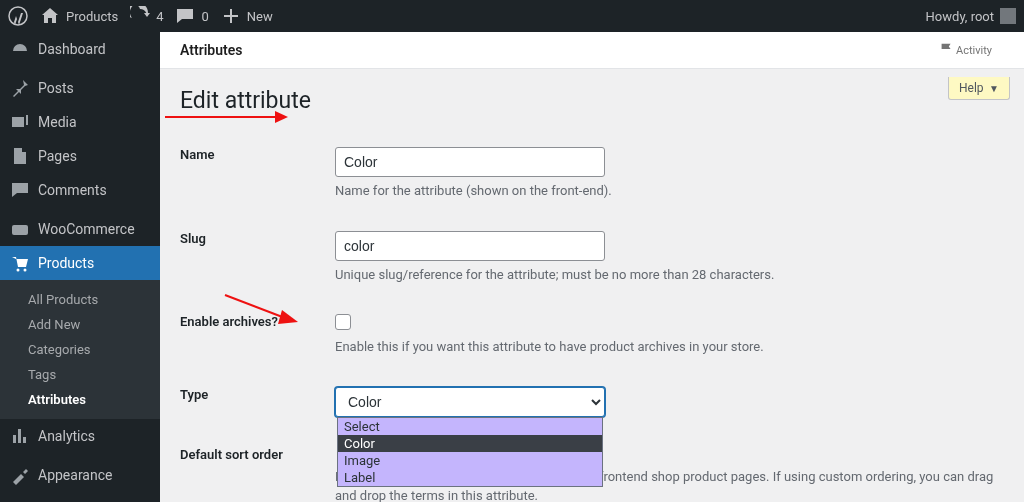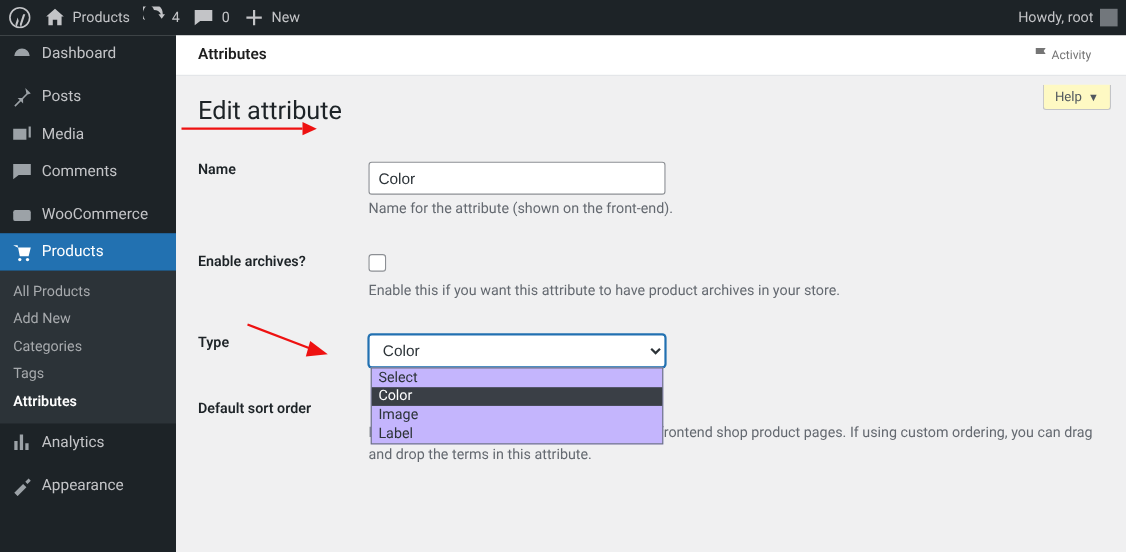--- a/index.html
+++ b/index.html
@@ -12,21 +12,21 @@
   .adminbar .small { font-size:13px; }
   .avatar { width:16px; height:16px; background:#72777c; display:inline-block; }
   
   .sidebar { position:absolute; top:32px; left:0; bottom:0; width:160px; background:#1d2327; color:#c3c4c7; }
   .sidebar .menu-item { display:flex; align-items:center; gap:8px; padding:7px 0 7px 10px; font-size:14px; cursor:pointer; color:#c3c4c7; position:relative;}
   .sidebar .menu-item svg { width:20px; height:20px; fill:#9ca2a7; flex-shrink:0; }
   .sidebar .sep { height:5px; display:block; }
   .sidebar .menu-item.current { background:#2271b1; color:#fff; }
   .sidebar .menu-item.current svg { fill:#fff; }
   .sidebar .menu-item.current::after { content:""; position:absolute; right:-8px; top:50%; margin-top:-8px; border:8px solid transparent; border-right-color:#f0f0f1; }
-  .submenu { background:#2c3338; padding:7px 0; }
+  .submenu { background:#2c3338; padding:7px 16px; }
   .submenu .sub-item { padding:5px 12px; font-size:13px; color:#a7aaad; cursor:pointer; }
   .submenu .sub-item.current { color:#fff; font-weight:600; }
   
   .main { position:absolute; top:32px; left:160px; right:0; bottom:0; background:#f0f0f1; overflow:hidden; }
   .header-strip { background:#fff; border-bottom:1px solid #e2e4e7; padding:9px 20px; display:flex; align-items:center; justify-content:space-between; }
   .header-strip .title { font-size:14px; font-weight:600; color:#1e1e1e; }
   .activity-box { display:flex; flex-direction:row; align-items:center; padding:0 12px; cursor:pointer;}
   .activity-box svg { width:18px; height:18px; fill:#757575; }
   .activity-box span { font-size:11px; color:#757575; }
   .help-tab { position:absolute; right:14px; top:45px; background:#fef9c3; border:1px solid #c3c4c7; border-top:none; padding:4px 10px; font-size:12px; color:#50575e; cursor:pointer; border-radius:0 0 3px 3px; z-index:40;}
@@ -105,20 +105,26 @@
     <span>Posts</span>
   </div>
   <div class="menu-item">
     <svg viewBox="0 0 20 20">
         <path d="M2 5h12v10H2zM16 3h2v10h-2zM5 13l2-3 2 2 3-4 2 5z"></path>
       </svg>
     <span>Media</span>
   </div>
   <div class="menu-item">
     <svg viewBox="0 0 20 20">
+        <path d="M4 2h8l4 4v12H4zM12 2v4h4"></path>
+      </svg>
+    <span>Pages</span>
+  </div>
+  <div class="menu-item">
+    <svg viewBox="0 0 20 20">
         <path d="M2 3h16v10H7l-5 4z"></path>
       </svg>
     <span>Comments</span>
   </div>
   <div class="sep"></div>
   <div class="menu-item">
     <svg viewBox="0 0 20 20">
         <rect x="2" y="6" width="16" height="10" rx="2"></rect>
       </svg>
     <span>WooCommerce</span>
@@ -173,20 +179,27 @@
   <div class="content">
     <h1 class="page-title">Edit attribute</h1>
 
     <table class="form-table">
       <tbody>
           <tr>
         <th><span>Name</span></th>
         <td>
           <input class="regular-text" type="text" value="Color" style="">
           <span class="description">Name for the attribute (shown on the front-end).</span>
+        </td>
+      </tr>
+      <tr>
+        <th><span>Slug</span></th>
+        <td>
+          <input class="regular-text" type="text" value="color" style="">
+          <span class="description">Unique slug/reference for the attribute; must be no more than 28 characters.</span>
         </td>
       </tr>
       <tr>
         <th><span>Enable archives?</span></th>
         <td>
           <input type="checkbox" style="">
           <span class="description">Enable this if you want this attribute to have product archives in your store.</span>
         </td>
       </tr>
       <tr>

